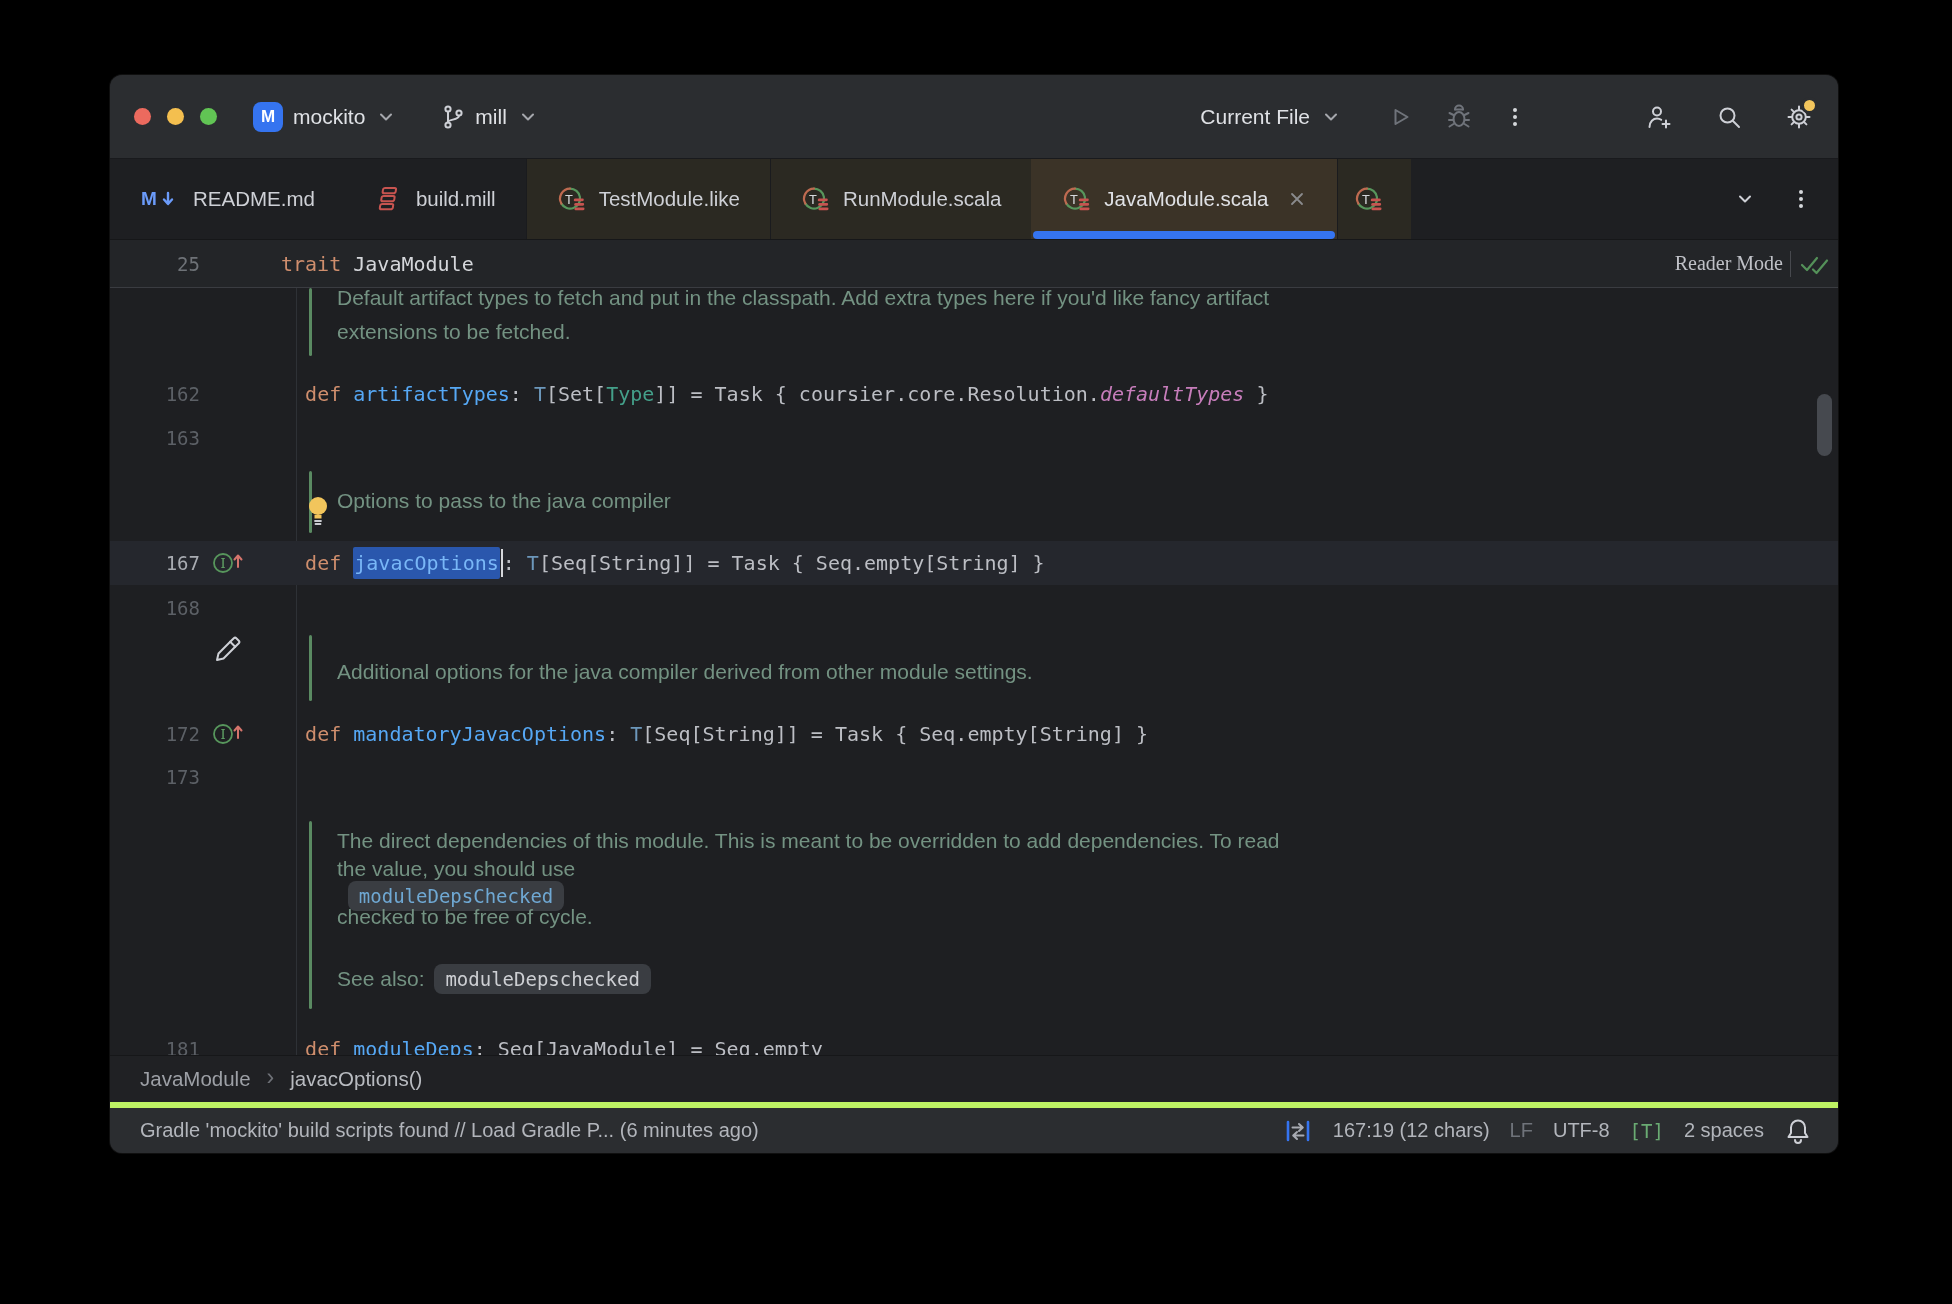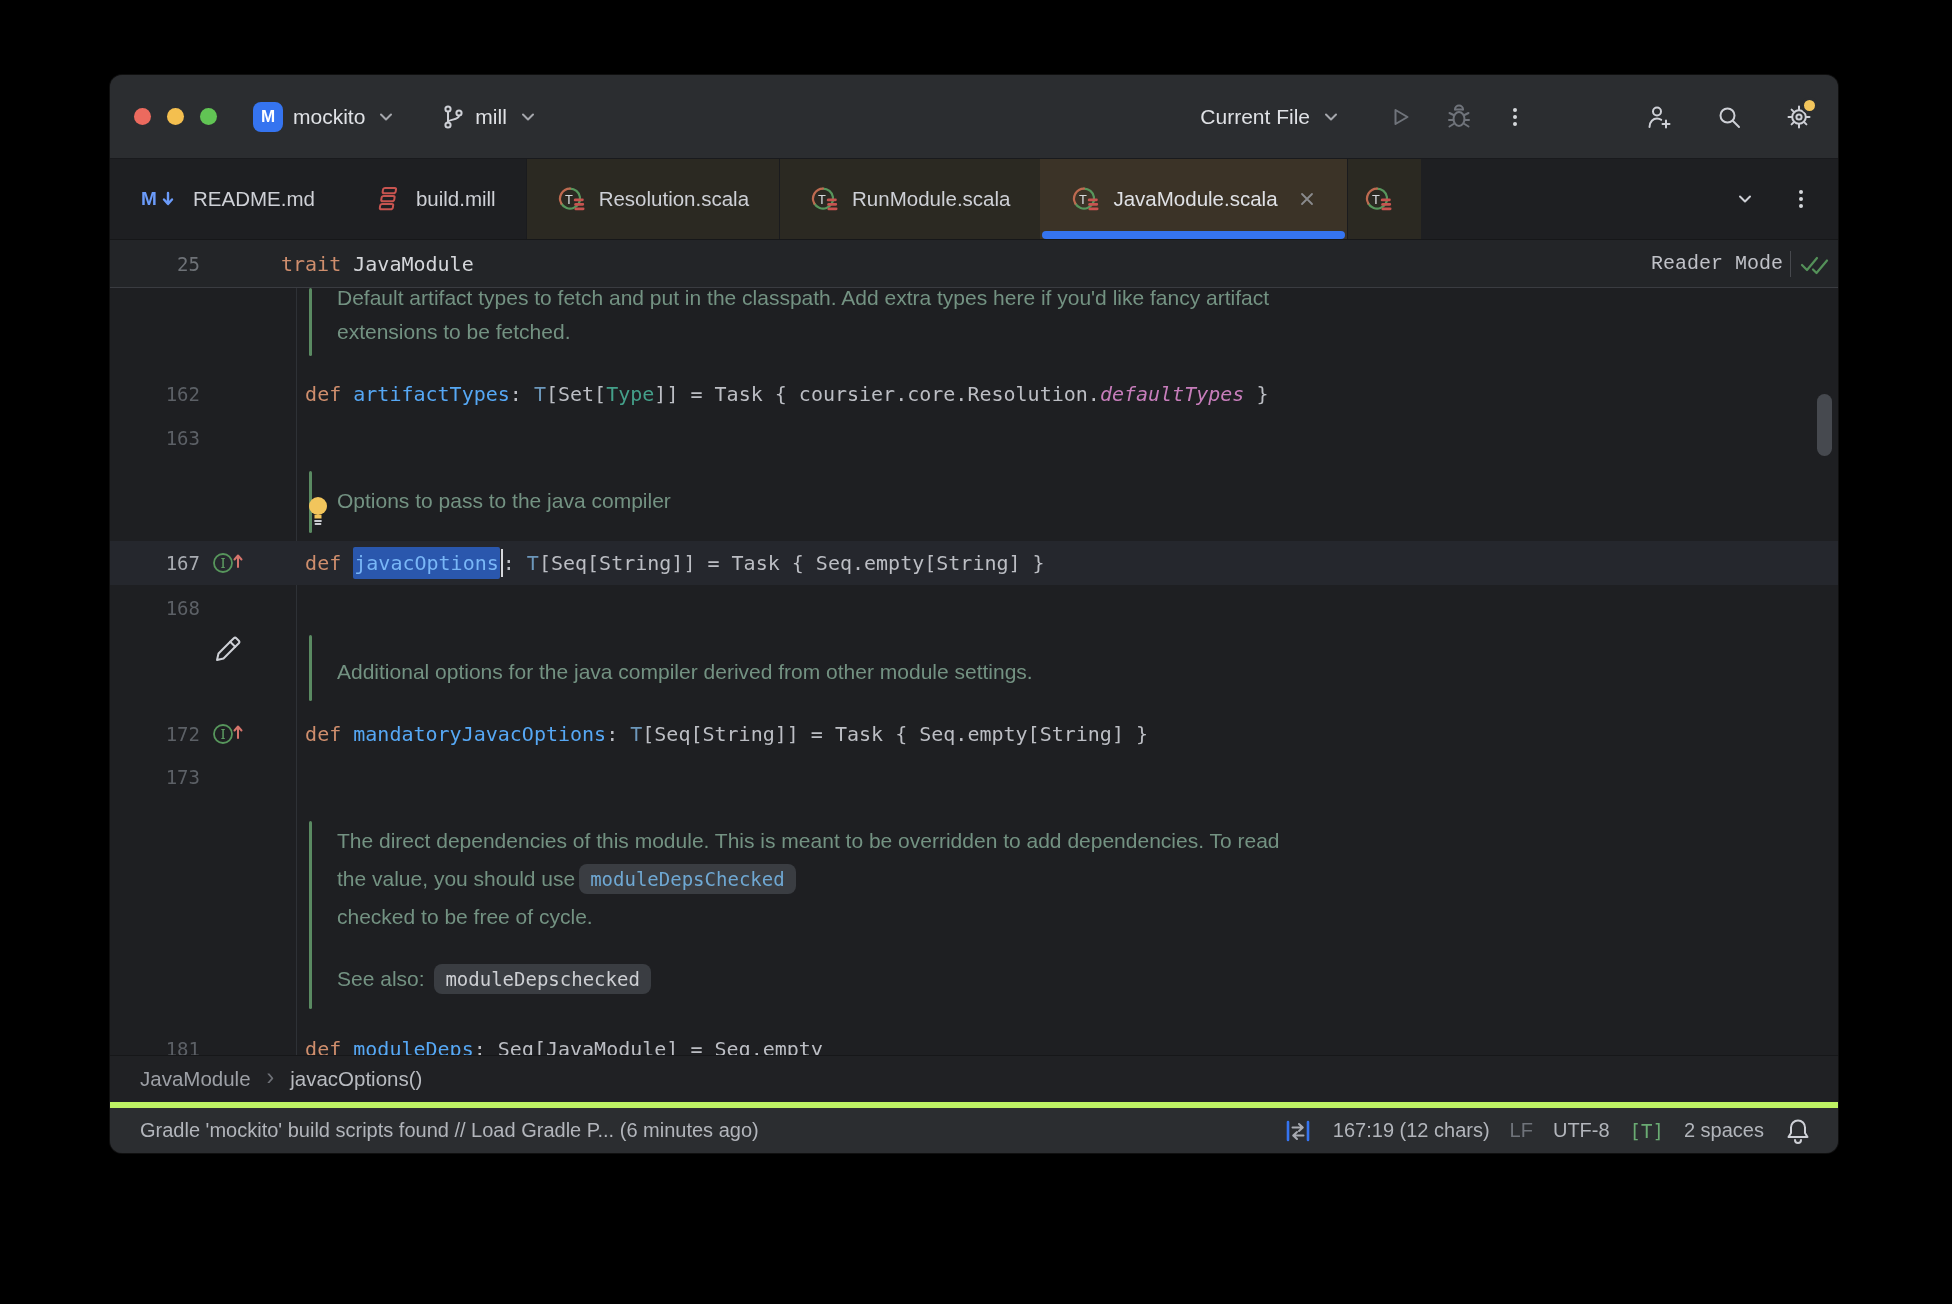--- a/index.html
+++ b/index.html
@@ -27,21 +27,21 @@
   .tab.active{background:#3B3327;color:#DFE1E5;}
   .tab.active::after{content:"";position:absolute;left:2px;right:2px;bottom:0;height:8px;border-radius:4px;background:#3574F0;}
   .tab.partial{width:58px;flex:none;overflow:hidden;padding:0 0 0 16px;}
   .tab-close{margin-left:6px;opacity:.8;}
   .tab-controls{margin-left:auto;display:flex;align-items:center;gap:34px;padding-right:26px;}
 
   
   .sticky{height:47px;flex:none;background:#232528;border-bottom:1px solid #3A3C41;position:relative;display:flex;align-items:center;font-family:"DejaVu Sans Mono",monospace;font-size:20px;}
   .sticky .num{width:90px;text-align:right;color:#6E7277;font-size:19px;flex:none;}
   .sticky .scode{margin-left:81px;white-space:pre;}
-  .reader{position:absolute;right:8px;top:0;bottom:0;display:flex;align-items:center;gap:7px;font-family:Liberation Mono, monospace;font-size:20px;color:#BFC1C7;}
+  .reader{position:absolute;right:8px;top:0;bottom:0;display:flex;align-items:center;gap:7px;font-family:Liberation Serif, serif;font-size:20px;color:#BFC1C7;}
   .reader .vsep{width:1px;height:26px;background:#47494E;}
 
   
   .editor{position:relative;flex:none;height:767px;background:#1E1F22;font-family:"DejaVu Sans Mono",monospace;font-size:20px;overflow:hidden;}
   .guide{position:absolute;left:186px;top:0;bottom:0;width:1px;background:#2E3136;}
   .row{position:absolute;left:0;right:0;height:44px;}
   .row.hl{background:#25272D;}
   .lnum{position:absolute;left:0;top:0;width:90px;height:44px;line-height:44px;text-align:right;color:#5C6066;font-size:19px;}
   .lnum.bright{color:#A9ACB2;}
   .gicon{position:absolute;left:101px;top:50%;transform:translateY(-50%);}
@@ -208,21 +208,21 @@
               <path d="M14 4.6a10 10 0 1 1-8.6 15" stroke="#57965C" stroke-width="2.2" fill="none" stroke-linecap="round"></path>
               <path d="M5.4 19.6A10 10 0 0 1 14 4.6" stroke="#BE6A50" stroke-width="2.2" fill="none" stroke-linecap="round"></path>
               <text x="13" y="20" text-anchor="middle" font-family="DejaVu Sans Mono,monospace" font-size="13" fill="#D5D7DB">T</text>
               <g fill="#C75450" transform="skewX(-8)">
                 <rect x="20" y="14.5" width="10" height="2.8" rx="1.4"></rect>
                 <rect x="21" y="19" width="10" height="2.8" rx="1.4"></rect>
                 <rect x="22" y="23.5" width="10" height="2.8" rx="1.4"></rect>
               </g>
             </svg>
           </span>
-          <span>Resolution.scala</span>
+          <span>TestModule.like</span>
         </div>
         <div class="tab tinted">
           <span class="icon">
             <svg width="30" height="30" viewBox="0 0 30 30">
               <path d="M14 4.6a10 10 0 1 1-8.6 15" stroke="#57965C" stroke-width="2.2" fill="none" stroke-linecap="round"></path>
               <path d="M5.4 19.6A10 10 0 0 1 14 4.6" stroke="#BE6A50" stroke-width="2.2" fill="none" stroke-linecap="round"></path>
               <text x="13" y="20" text-anchor="middle" font-family="DejaVu Sans Mono,monospace" font-size="13" fill="#D5D7DB">T</text>
               <g fill="#C75450" transform="skewX(-8)">
                 <rect x="20" y="14.5" width="10" height="2.8" rx="1.4"></rect>
                 <rect x="21" y="19" width="10" height="2.8" rx="1.4"></rect>
@@ -360,21 +360,21 @@
           <span class="code" style="left: 171px;"><span class="tok-p">  </span><span class="tok-kw">def </span><span class="tok-fn">mandatoryJavacOptions</span><span class="tok-p">: </span><span class="tok-ty">T</span><span class="tok-p">[Seq[String]] = Task { Seq.empty[String] }</span></span>
         </div>
         <div class="row" style="top: 467px;">
           <span class="lnum">173</span>
           <span class="code" style="left: 171px;"></span>
         </div>
         <div class="row" style="top: 531px;">
           <span class="code" style="left: 227px;"><span class="tok-doc">The direct dependencies of this module. This is meant to be overridden to add dependencies. To read</span></span>
         </div>
         <div class="row" style="top: 569px;">
-          <span class="code" style="left: 227px;"><span class="tok-doc">the value, you should use</span><span class="chipc codechip">moduleDepsChecked</span></span>
+          <span class="code" style="left: 227px; flex-direction: column;"><span class="tok-doc">the value, you should use</span><span class="chipc codechip">moduleDepsChecked</span></span>
         </div>
         <div class="row" style="top: 607px;">
           <span class="code" style="left: 227px;"><span class="tok-doc">checked to be free of cycle.</span></span>
         </div>
         <div class="row" style="top: 669px;">
           <span class="code" style="left: 227px;"><span class="tok-doc">See also: </span><span class="chipc plainchip">moduleDepschecked</span></span>
         </div>
         <div class="row" style="top: 739px;">
           <span class="lnum">181</span>
           <span class="code" style="left: 171px;"><span class="tok-p">  </span><span class="tok-kw">def </span><span class="tok-fn">moduleDeps</span><span class="tok-p">: Seq[JavaModule] = Seq.empty</span></span>

